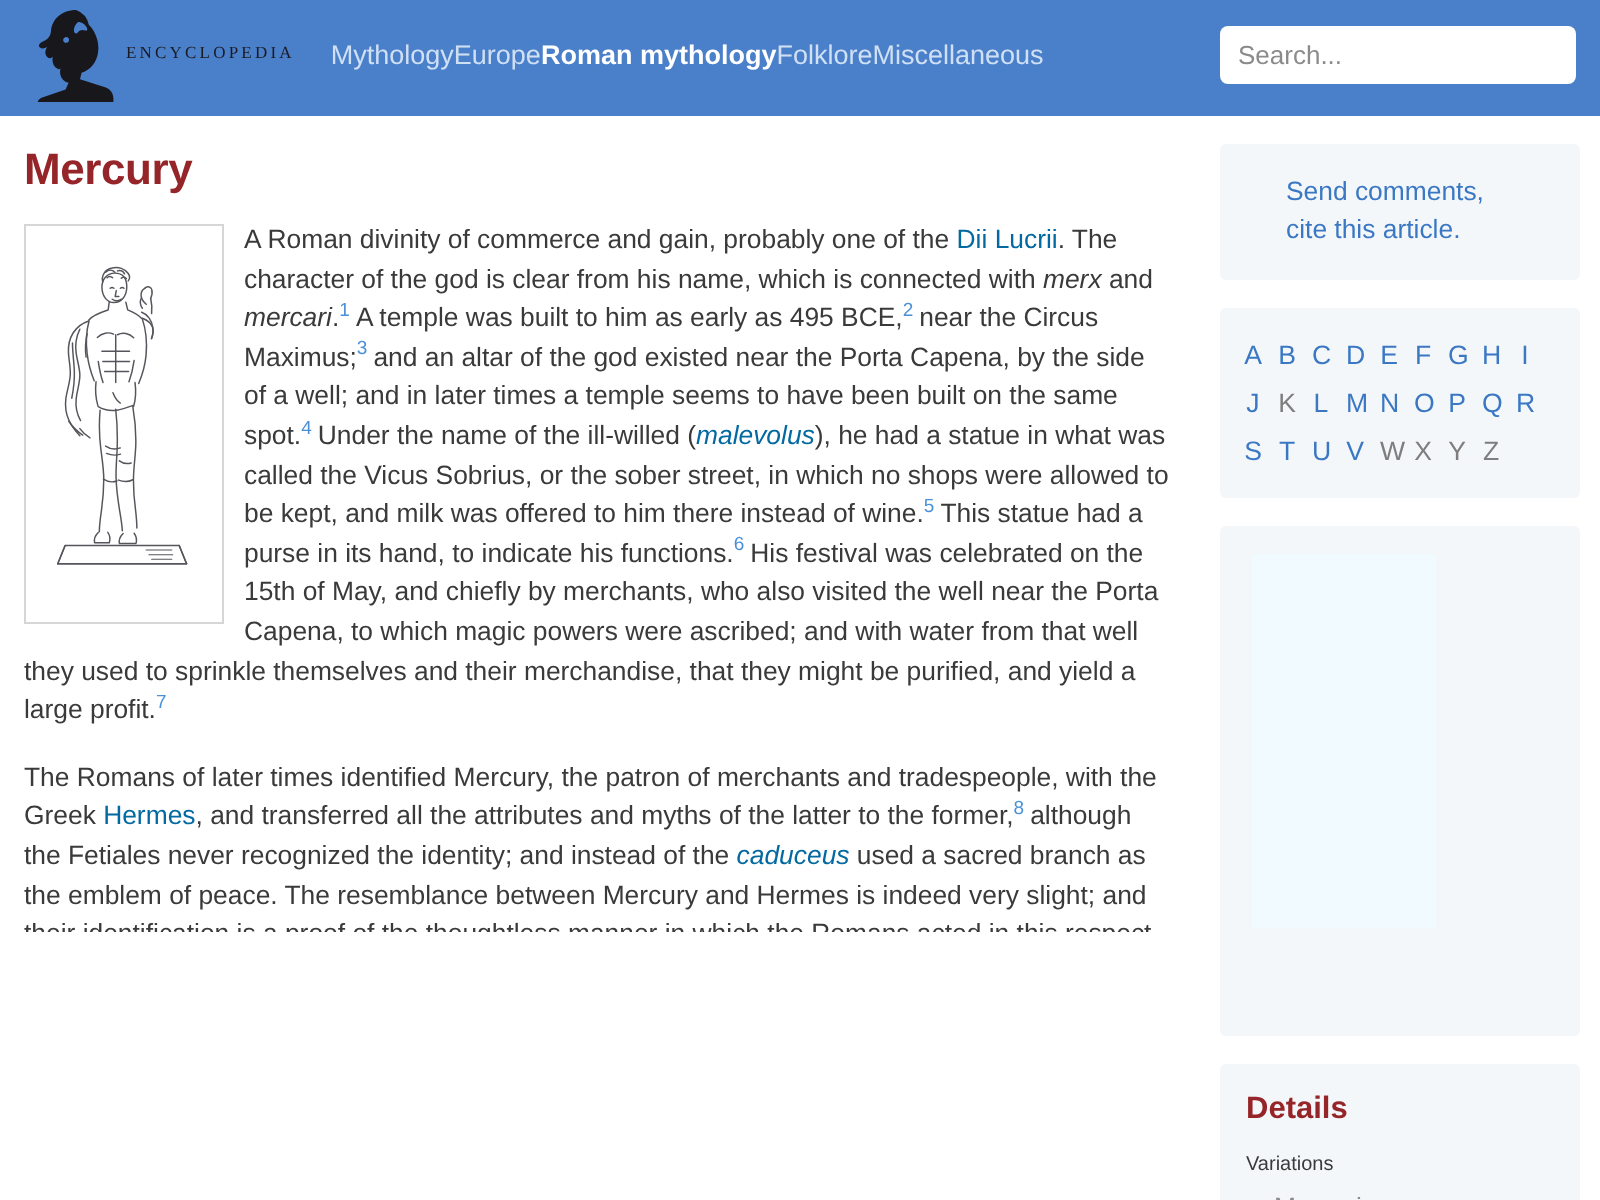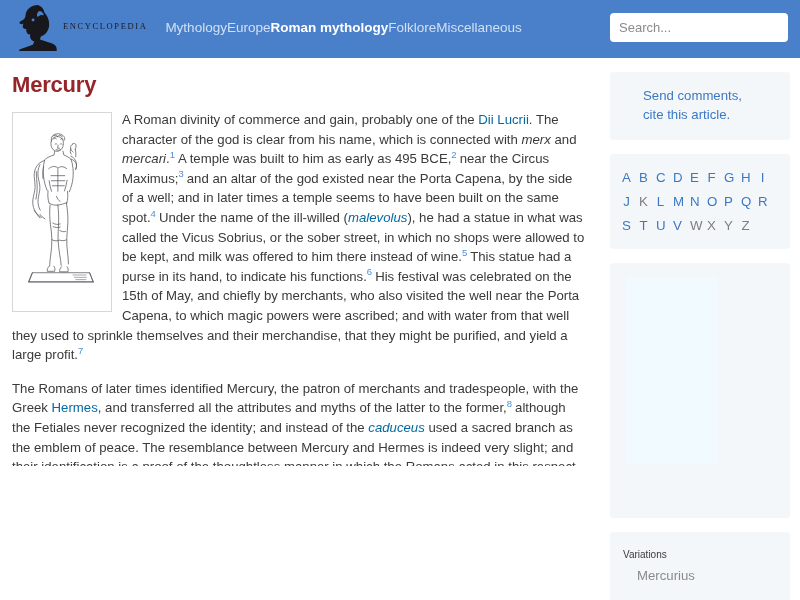--- a/index.html
+++ b/index.html
@@ -379,19 +379,20 @@
         <span class="off">Y</span>
         <span class="off">Z</span>
       </div>
     </div>
 
     <div class="card promo">
       <div class="promo-inner"></div>
     </div>
 
     <div class="card details">
+      <div class="details-head">Details</div>
       <div class="det-label">Variations</div>
       <div class="det-value">Mercurius</div>
 
     </div>
 
   </aside>
 </div>
 
 </body></html>

